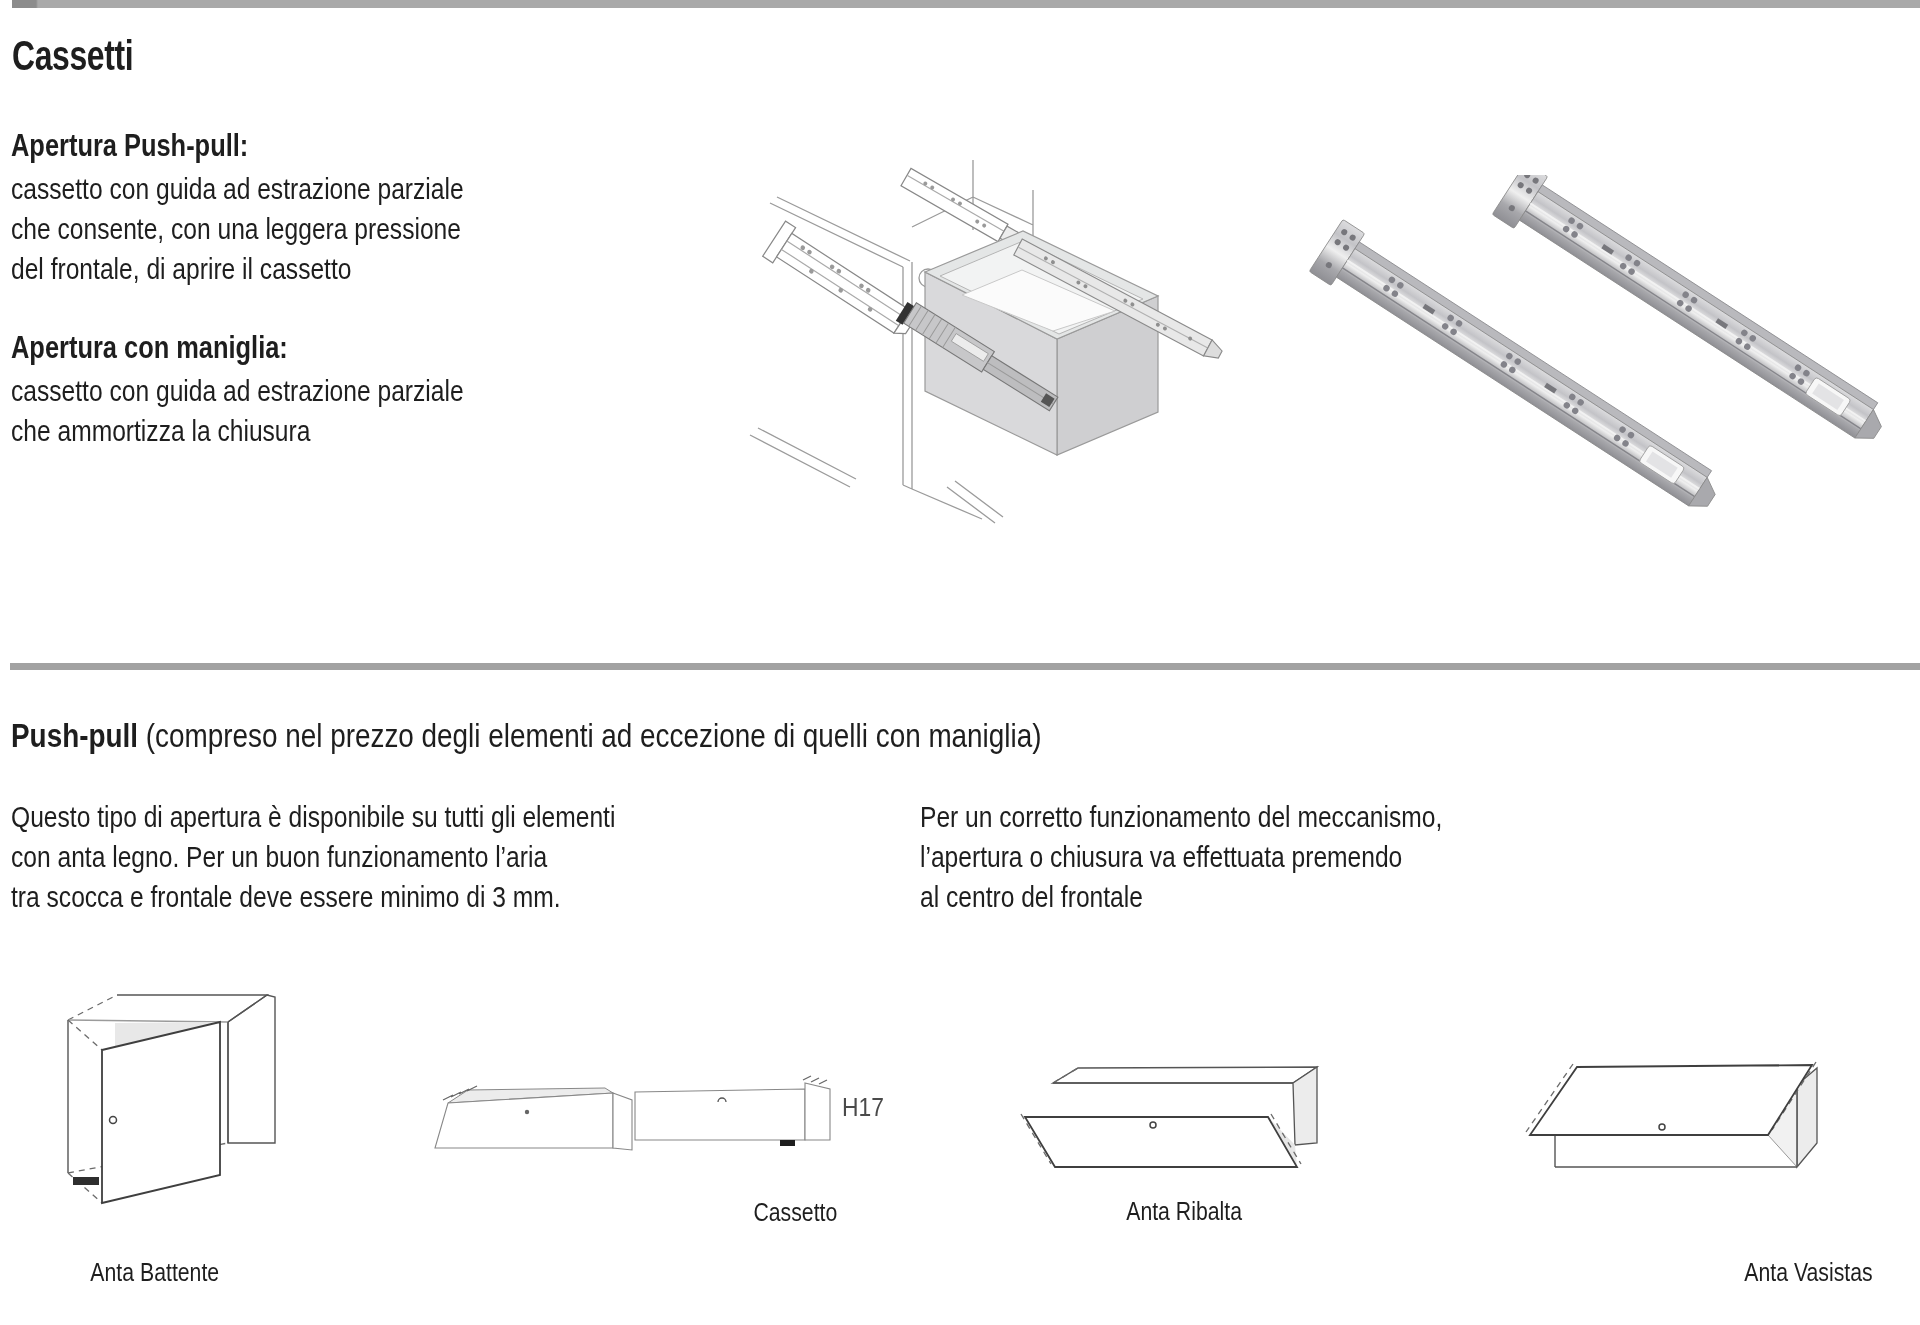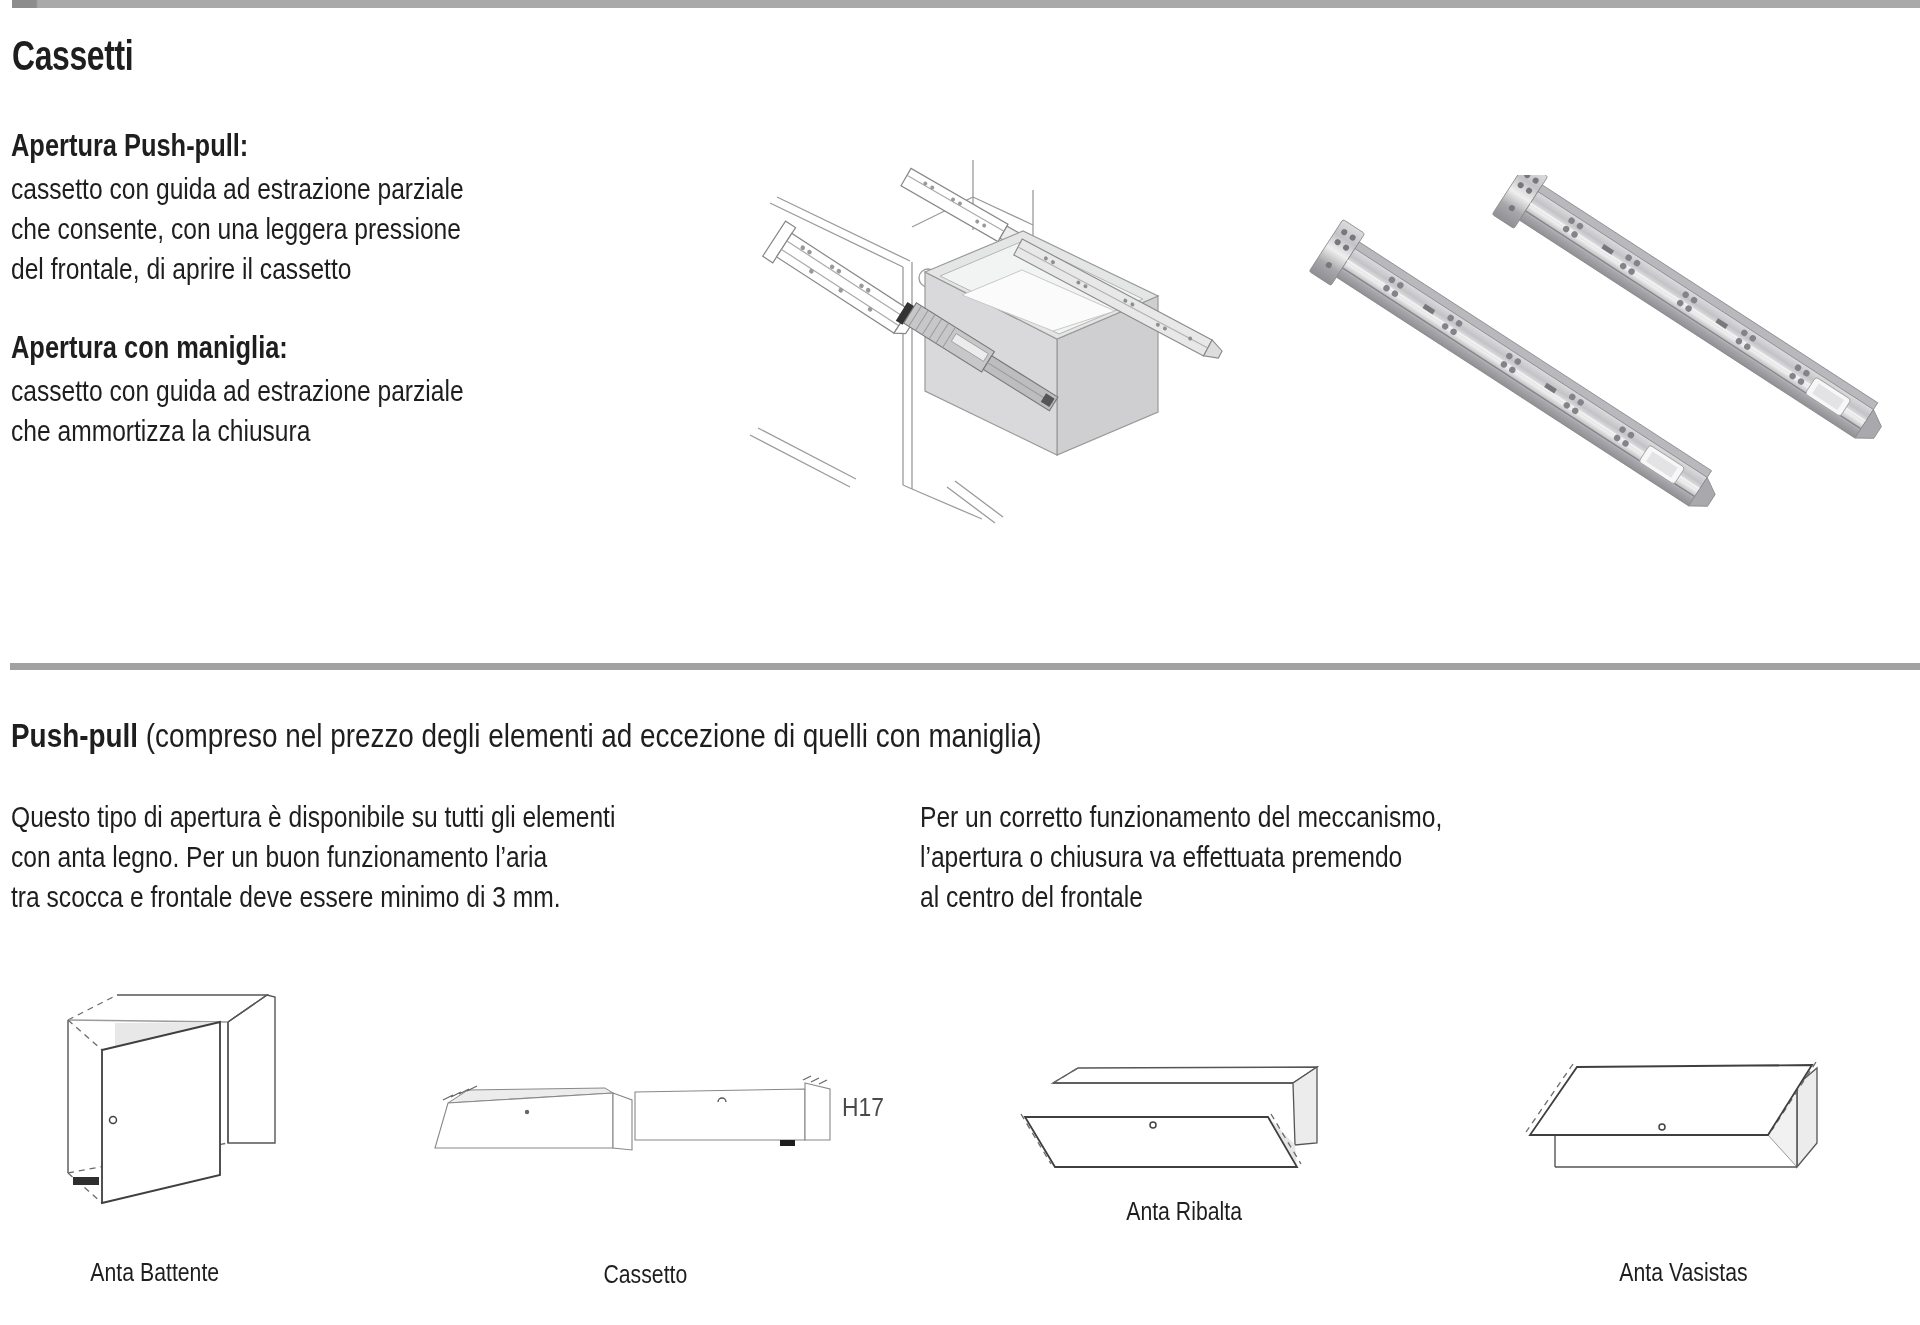--- a/index.html
+++ b/index.html
@@ -271,15 +271,15 @@
 <svg style="left:1520px; top:1045px;" width="345" height="135" viewBox="0 0 345 135">
   <polygon points="277,122 297,98 297,23 277,40" fill="#ececec" stroke="#555" stroke-width="1.3"></polygon>
   <polygon points="248,90 277,40 277,122" fill="#f1f1f1" stroke="#999" stroke-width="1"></polygon>
   <path class="ln" d="M35,90 V122 M35,122 L277,122 M277,40 V122"></path>
   <path class="dash" d="M53,19 L6,87 M296,17 L252,85"></path>
   <polygon class="door" points="57,22 292,20 248,90 10,90"></polygon>
   <circle cx="142" cy="82" r="3" fill="none" stroke="#444" stroke-width="1.5"></circle>
 </svg>
 
 <div class="caption" style="left:-45px; top:1258px;"><span>Anta Battente</span></div>
-<div class="caption" style="left:445px; top:1260px;"><span>Cassetto</span></div>
+<div class="caption" style="left:445px; top:1198px;text-align:right;"><span>Cassetto</span></div>
 <div class="caption" style="left:984px; top:1197px;"><span>Anta Ribalta</span></div>
-<div class="caption" style="left:1484px; top:1258px;"><span>Anta Vasistas</span></div>
+<div class="caption" style="left:1484px; top:1258px;text-align:right;"><span>Anta Vasistas</span></div>
 
 </body></html>

